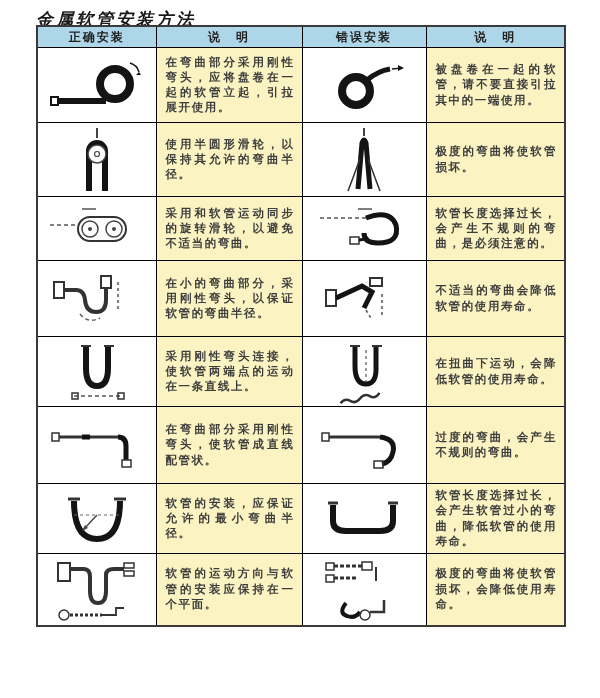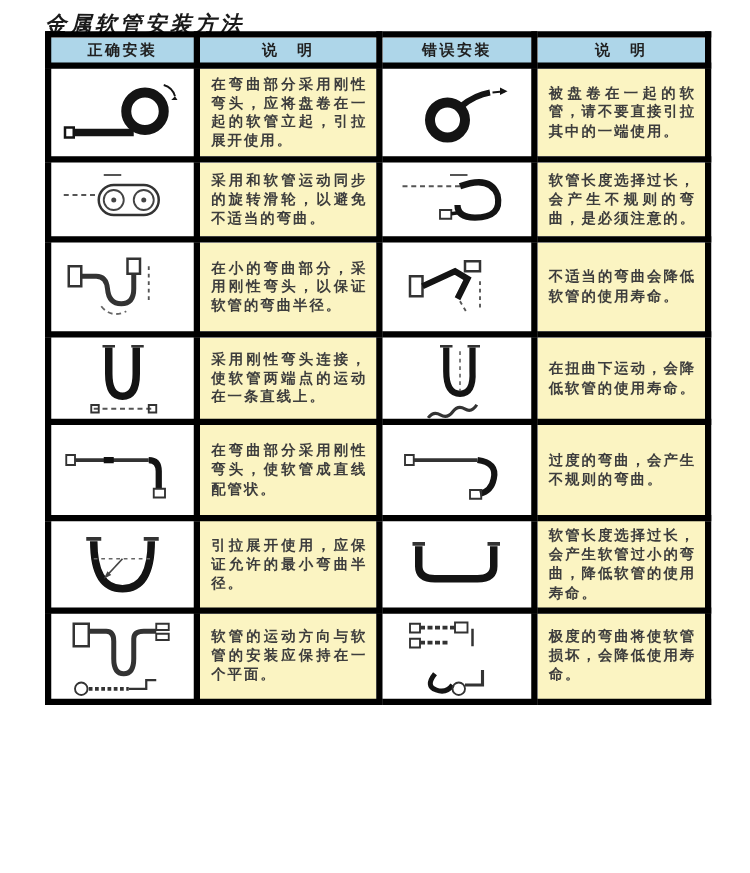--- a/index.html
+++ b/index.html
@@ -13,21 +13,21 @@
     font-family:"DejaVu Serif","Liberation Serif",serif;
     font-style:italic;font-weight:bold;font-size:17px;color:#1a1a1a;
     letter-spacing:3px;
   }
   table.install-table{
     position:absolute;left:36px;top:25px;width:528px;
     border-collapse:collapse;table-layout:fixed;
     border:2px solid #3a3a3a;
   }
   .install-table th,.install-table td{
-    border:5px solid #000000;padding:0;overflow:hidden;
+    border:1px solid #000000;padding:0;overflow:hidden;
   }
   .install-table th{
     background:#aed6e9;height:20px;
     font-size:12px;font-weight:bold;color:#1f1f1f;
     text-align:center;letter-spacing:2px;
   }
   td.img-cell{background:#ffffff;text-align:center;vertical-align:middle;}
   td.desc-cell{
     background:#fbf4c2;vertical-align:middle;
     padding:4px 7px 4px 9px;
@@ -74,20 +74,40 @@
         <svg class="fig" width="100" height="62" viewBox="0 0 100 62" fill="none">
           <circle cx="42" cy="37" r="14" stroke="#141414" stroke-width="8"></circle>
           <path d="M53 26 Q64 17 76 15" stroke="#141414" stroke-width="5"></path>
           <line x1="78" y1="15" x2="88" y2="14" stroke="#141414" stroke-width="1.5"></line>
           <polygon points="90,14 84,11 84,17" fill="#141414"></polygon>
         </svg>
       </td>
       <td class="desc-cell">被盘卷在一起的软管，请不要直接引拉其中的一端使用。</td>
     </tr>
 
+    <tr style="height:74px">
+      <td class="img-cell">
+        <svg class="fig" width="106" height="66" viewBox="0 0 106 66" fill="none">
+          <line x1="53" y1="1" x2="53" y2="11" stroke="#444" stroke-width="2"></line>
+          <path d="M45 64 V24 A8 8 0 0 1 61 24 V64" stroke="#141414" stroke-width="6"></path>
+          <circle cx="53" cy="27" r="9" stroke="#444" stroke-width="1.5" fill="#fff"></circle>
+          <circle cx="53" cy="27" r="2.5" stroke="#444" stroke-width="1.2"></circle>
+        </svg>
+      </td>
+      <td class="desc-cell">使用半圆形滑轮，以保持其允许的弯曲半径。</td>
+      <td class="img-cell">
+        <svg class="fig" width="100" height="66" viewBox="0 0 100 66" fill="none">
+          <line x1="50" y1="1" x2="50" y2="9" stroke="#444" stroke-width="2"></line>
+          <path d="M44 62 L48 16 Q50 10 52 16 L56 62" stroke="#141414" stroke-width="5"></path>
+          <line x1="34" y1="64" x2="46" y2="32" stroke="#333" stroke-width="1.5"></line>
+          <line x1="66" y1="64" x2="54" y2="32" stroke="#333" stroke-width="1.5"></line>
+        </svg>
+      </td>
+      <td class="desc-cell">极度的弯曲将使软管损坏。</td>
+    </tr>
 
     <tr style="height:64px">
       <td class="img-cell">
         <svg class="fig" width="106" height="56" viewBox="0 0 106 56" fill="none">
           <line x1="6" y1="24" x2="34" y2="24" stroke="#555" stroke-width="1.5" stroke-dasharray="4 3"></line>
           <line x1="38" y1="8" x2="52" y2="8" stroke="#555" stroke-width="1.5"></line>
           <path d="M46 28 H70 A12 12 0 1 1 70 52 H46 A12 12 0 1 1 46 28" stroke="#333" stroke-width="2" transform="translate(0,-12)"></path>
           <circle cx="46" cy="28" r="8" stroke="#444" stroke-width="1.5"></circle>
           <circle cx="70" cy="28" r="8" stroke="#444" stroke-width="1.5"></circle>
           <circle cx="46" cy="28" r="2" fill="#444"></circle>
@@ -181,21 +201,21 @@
       <td class="img-cell">
         <svg class="fig" width="106" height="64" viewBox="0 0 106 64" fill="none">
           <line x1="24" y1="12" x2="36" y2="12" stroke="#333" stroke-width="3"></line>
           <line x1="70" y1="12" x2="82" y2="12" stroke="#333" stroke-width="3"></line>
           <path d="M30 14 Q30 52 53 52 Q76 52 76 14" stroke="#141414" stroke-width="6"></path>
           <line x1="30" y1="28" x2="76" y2="28" stroke="#666" stroke-width="1.2" stroke-dasharray="3 3"></line>
           <line x1="53" y1="28" x2="40" y2="42" stroke="#444" stroke-width="1.4"></line>
           <polygon points="38,44 44,41 41,38" fill="#444"></polygon>
         </svg>
       </td>
-      <td class="desc-cell">引拉展开使用，应保证允许的最小弯曲半径。</td>
+      <td class="desc-cell">软管的安装，应保证允许的最小弯曲半径。</td>
       <td class="img-cell">
         <svg class="fig" width="100" height="64" viewBox="0 0 100 64" fill="none">
           <line x1="14" y1="16" x2="24" y2="16" stroke="#333" stroke-width="3"></line>
           <line x1="74" y1="16" x2="84" y2="16" stroke="#333" stroke-width="3"></line>
           <path d="M19 18 V34 Q19 44 32 44 H66 Q79 44 79 34 V18" stroke="#141414" stroke-width="6"></path>
         </svg>
       </td>
       <td class="desc-cell">软管长度选择过长，会产生软管过小的弯曲，降低软管的使用寿命。</td>
     </tr>
 

